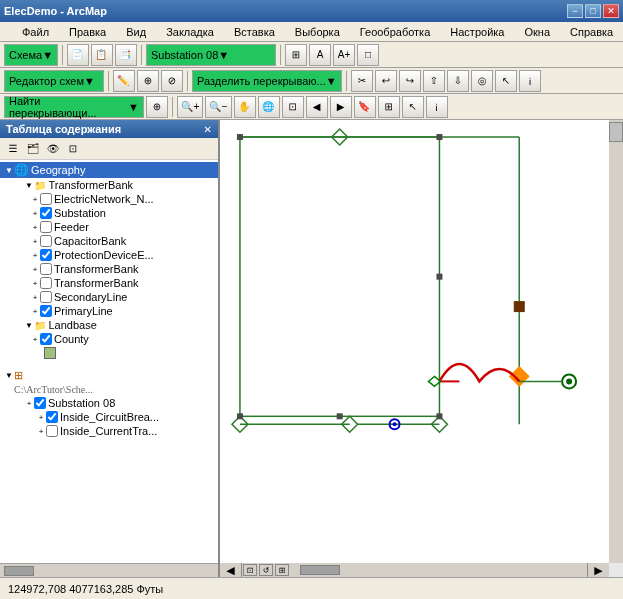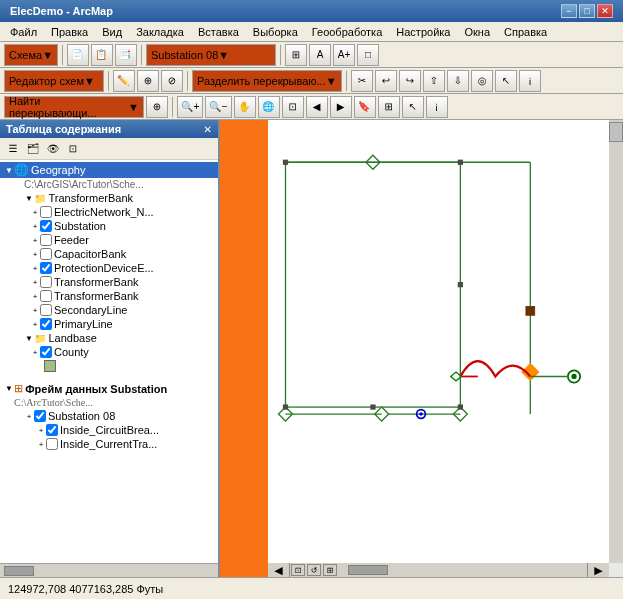--- a/index.html
+++ b/index.html
@@ -2,59 +2,58 @@
 <html><head>
   <meta charset="utf-8">
   <style>
     * { margin: 0; padding: 0; box-sizing: border-box; }
     body { width: 623px; height: 599px; font-family: 'Segoe UI', Tahoma, sans-serif; font-size: 11px; background: #d4d0c8; overflow: hidden; }
 
     
     .title-bar {
       background: linear-gradient(to bottom, #4a7db5 0%, #2a5a9f 100%);
       height: 22px; display: flex; align-items: center; justify-content: space-between;
-      padding: 0 10px; color: white;
+      padding: 0 4px; color: white;
     }
     .title-text { font-size: 11px; font-weight: bold; }
     .title-controls { display: flex; gap: 2px; }
     .title-btn {
       width: 16px; height: 14px; border: 1px solid rgba(255,255,255,0.5);
       background: linear-gradient(to bottom, #7aaed4, #4a7db5);
       color: white; font-size: 9px; cursor: pointer; display: flex; align-items: center; justify-content: center;
     }
     .title-btn.close { background: linear-gradient(to bottom, #e06060, #c03030); }
 
     
     .menu-bar {
       background: #f0ece0; height: 20px; display: flex; align-items: center;
-      padding: 0 4px; border-bottom: 1px solid #a0a0a0; gap: 2px;
+      padding: 0 16px; border-bottom: 1px solid #a0a0a0; gap: 8px;
     }
     .menu-item { padding: 2px 6px; font-size: 11px; cursor: pointer; color: #000; }
 
     
     .toolbar {
       background: #f0ece0; height: 26px; display: flex; align-items: center;
       padding: 2px 4px; border-bottom: 1px solid #a0a0a0; gap: 2px; flex-wrap: nowrap;
     }
     .tb-btn {
       height: 22px; min-width: 22px; background: linear-gradient(to bottom, #fff, #e0ddd5);
       border: 1px solid #a0a0a0; cursor: pointer; display: flex; align-items: center; justify-content: center;
       font-size: 10px; padding: 0 3px;
     }
     .tb-separator { width: 1px; height: 20px; background: #a0a0a0; margin: 0 2px; }
     .tb-dropdown {
-      height: 22px; background: #c2410c; border: 1px solid #a0a0a0;
+      height: 22px; background: #22c55e; border: 1px solid #a0a0a0;
       display: flex; align-items: center; padding: 0 4px; cursor: pointer; font-size: 11px;
     }
 
     
     .main-area {
       display: flex; height: calc(599px - 22px - 20px - 26px - 26px - 26px - 22px);
-      background: #f97316;
-      gap: 48px;
+      background: #3b82f6;
     }
 
     
     .toc-panel {
       width: 220px; background: white; border-right: 2px solid #888;
       display: flex; flex-direction: column; overflow: hidden;
     }
     .toc-header {
       background: linear-gradient(to bottom, #4a7db5, #2a5a9f);
       color: white; padding: 3px 6px; font-size: 11px; font-weight: bold;
@@ -218,25 +217,20 @@
     </div>
     <div class="toc-content">
 
       <div class="toc-item selected">
         <span class="toc-indent" style="width:4px"></span>
         <span class="toc-expand">▼</span>
         <span style="font-size:12px;margin-right:2px;">🌐</span>
         <span class="toc-label">Geography</span>
       </div>
 
-      <div class="toc-item">
-        <span class="toc-indent" style="width:14px"></span>
-        <span class="toc-expand"> </span>
-        <span class="toc-label" style="color:#666;font-size:10px;">C:\ArcGIS\ArcTutor\Sche...</span>
-      </div>
 
       <div class="toc-item">
         <span class="toc-indent" style="width:24px"></span>
         <span class="toc-expand">▼</span>
         <span style="font-size:10px;margin-right:2px;">📁</span>
         <span class="toc-label">TransformerBank</span>
       </div>
 
       <div class="toc-item">
         <span class="toc-indent" style="width:30px"></span>
@@ -319,21 +313,20 @@
         <span class="toc-indent" style="width:44px"></span>
         <span class="toc-color-box" style="background:#a0c080;border:1px solid #666;"></span>
       </div>
 
       <div style="height:8px;"></div>
 
       <div class="toc-item">
         <span class="toc-indent" style="width:4px"></span>
         <span class="toc-expand">▼</span>
         <span style="color:#c06000;font-size:11px;margin-right:2px;">⊞</span>
-        <span class="toc-label" style="font-weight:bold;">Фрейм данных Substation</span>
       </div>
 
       <div class="toc-item">
         <span class="toc-indent" style="width:14px"></span>
         <span class="toc-label" style="color:#666;font-size:10px;font-family:Liberation Serif, serif;">C:\ArcTutor\Sche...</span>
       </div>
 
       <div class="toc-item">
         <span class="toc-indent" style="width:24px"></span>
         <span class="toc-expand">+</span>

